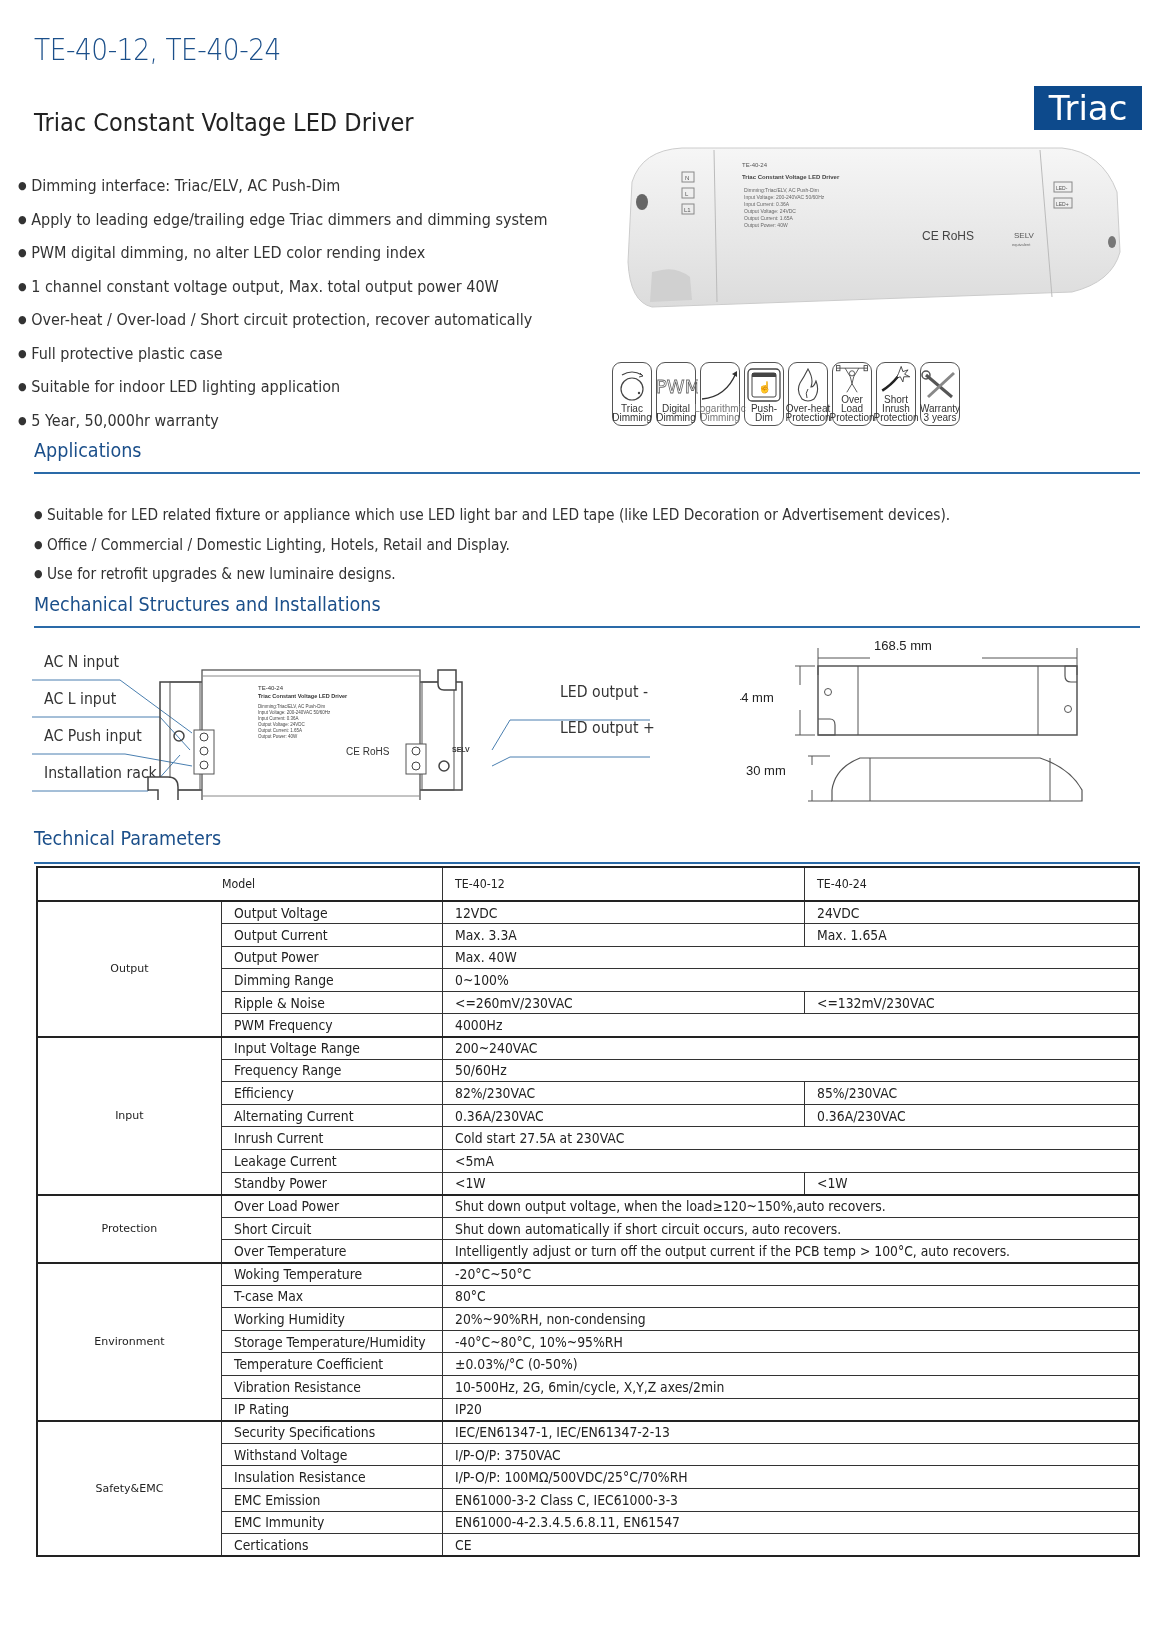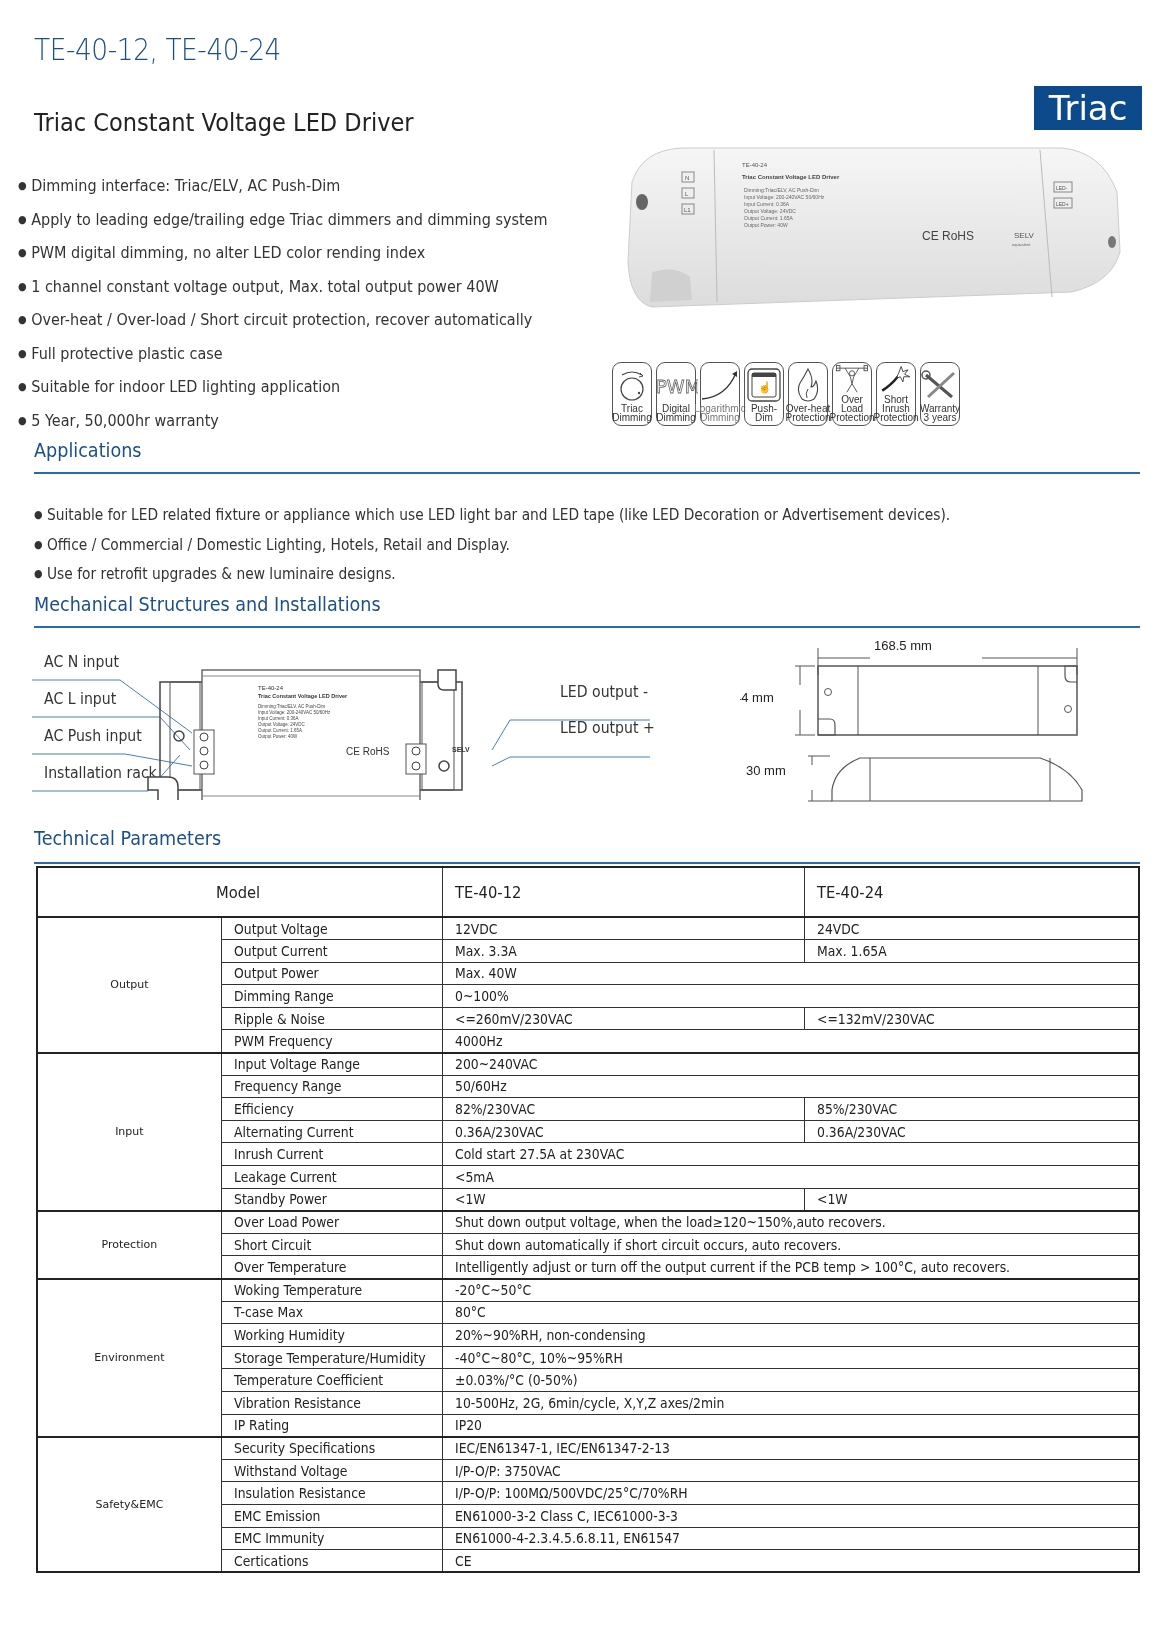--- a/index.html
+++ b/index.html
@@ -16,21 +16,21 @@
   .icon-box { width: 40px; height: 64px; border: 1.5px solid #555; border-radius: 9px; display: flex; flex-direction: column; align-items: center; justify-content: flex-end; padding-bottom: 3px; }
   .icon-box svg { width: 44px; height: 36px; margin-bottom: 1px; }
   .icon-label { font-size: 10px; line-height: 9px; text-align: center; color: #333; }
   .section-h { left: 34px; font-size: 20px; color: #1b4f8a; font-family: "DejaVu Sans", sans-serif; transform: scaleX(0.88); transform-origin: left; }
   .rule { left: 34px; width: 1106px; height: 2px; background: #2a6aa8; }
   .apps { left: 34px; top: 506px; }
   .apps li { list-style: none; font-size: 15.5px; color: #333; height: 29.5px; font-family: "DejaVu Sans", sans-serif; transform: scaleX(0.89); transform-origin: left; white-space: nowrap; }
   .mech-label { font-size: 16px; color: #333; font-family: "DejaVu Sans", sans-serif; transform: scaleX(0.88); transform-origin: left; white-space: nowrap; }
   table.spec { position: absolute; left: 36px; top: 911px; width: 1104px; border-collapse: collapse; font-family: "DejaVu Sans", sans-serif; }
   table.spec td { border: 1px solid #333; font-size: 13.5px; color: #222; padding: 0 0 0 12px; height: 22.6px; white-space: nowrap; }
-  table.spec tr.head td { height: 50px; font-size: 16px; border-top: 2px solid #222; border-bottom: 2px solid #222; }
+  table.spec tr.head td { height: 34px; font-size: 12px; border-top: 2px solid #222; border-bottom: 2px solid #222; }
   table.spec td.group { text-align: center; font-size: 11px; padding: 0; border-top: 2px solid #222; }
   table.spec tr.gstart td { border-top: 2px solid #222; }
   table.spec { border: 2px solid #222; }
   .c1 { width: 188px; } .c2 { width: 217px; } .c3 { width: 363px; } .c4 { width: 336px; }
   .txt { display:inline-block; transform: scaleX(0.92); transform-origin: left; }
 </style>
 </head>
 <body>
 
 <div class="abs title">TE-40-12, TE-40-24</div>

